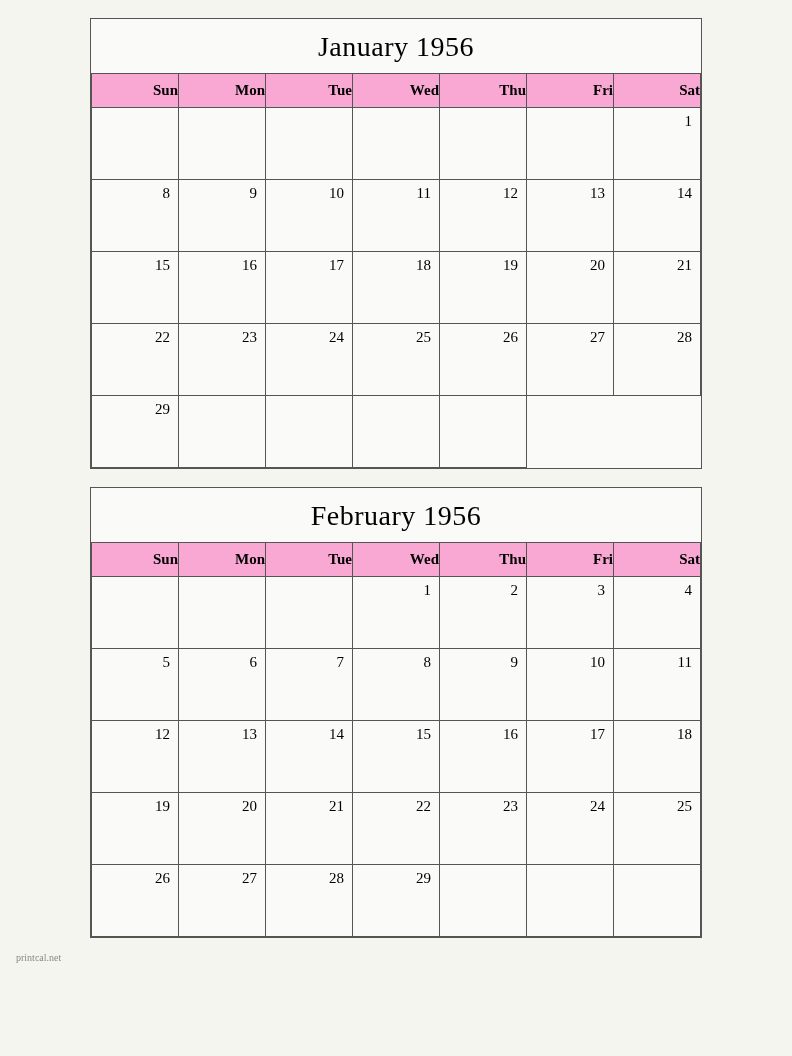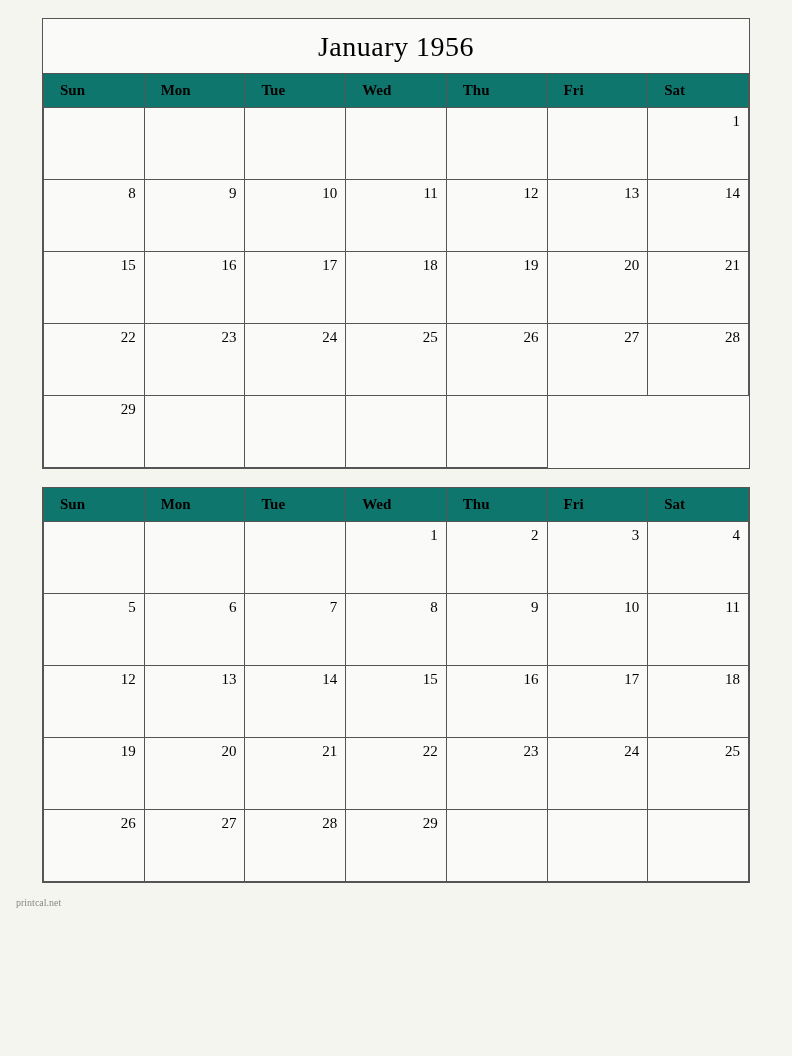--- a/index.html
+++ b/index.html
@@ -12,45 +12,45 @@
       font-family: Georgia, 'Times New Roman', serif;
       width: 792px;
       min-height: 1056px;
       display: flex;
       flex-direction: column;
       align-items: center;
       padding: 18px 16px;
       gap: 18px;
     }
     .calendar {
-      width: 708px;
+      width: 612px;
       border: 1.5px solid #555;
       background: #fafaf8;
     }
     .calendar-title {
       text-align: center;
       font-size: 28px;
       font-weight: normal;
       padding: 12px 0 10px 0;
       border-bottom: 1.5px solid #555;
       letter-spacing: 0.5px;
     }
     .calendar-grid {
       display: grid;
       grid-template-columns: repeat(7, 1fr);
       border-left: 1.5px solid #555;
     }
     .day-header {
-      text-align: left;
+      text-align: right;
       font-size: 15px;
       font-weight: bold;
-      padding: 8px 16px;
+      padding: 8px 0;
       border-right: 1.5px solid #555;
       border-bottom: 1.5px solid #555;
-      background: #0f766e;
+      background: #f9a8d4;
     }
     .day-cell {
       border-right: 1.5px solid #555;
       border-bottom: 1.5px solid #555;
       height: 72px;
       padding: 5px 8px 0 0;
       text-align: right;
       font-size: 15px;
       vertical-align: top;
       background: #fafaf8;
@@ -120,20 +120,21 @@
     <div class="day-cell"><span class="day-number">29</span></div>
     <div class="day-cell empty"></div>
     <div class="day-cell empty"></div>
     <div class="day-cell empty"></div>
     <div class="day-cell empty"></div>
 
   </div>
 </div>
 
 <div class="calendar">
+  <div class="calendar-title">February 1956</div>
   <div class="calendar-grid">
 
     <div class="day-header">Sun</div>
     <div class="day-header">Mon</div>
     <div class="day-header">Tue</div>
     <div class="day-header">Wed</div>
     <div class="day-header">Thu</div>
     <div class="day-header">Fri</div>
     <div class="day-header">Sat</div>
 

